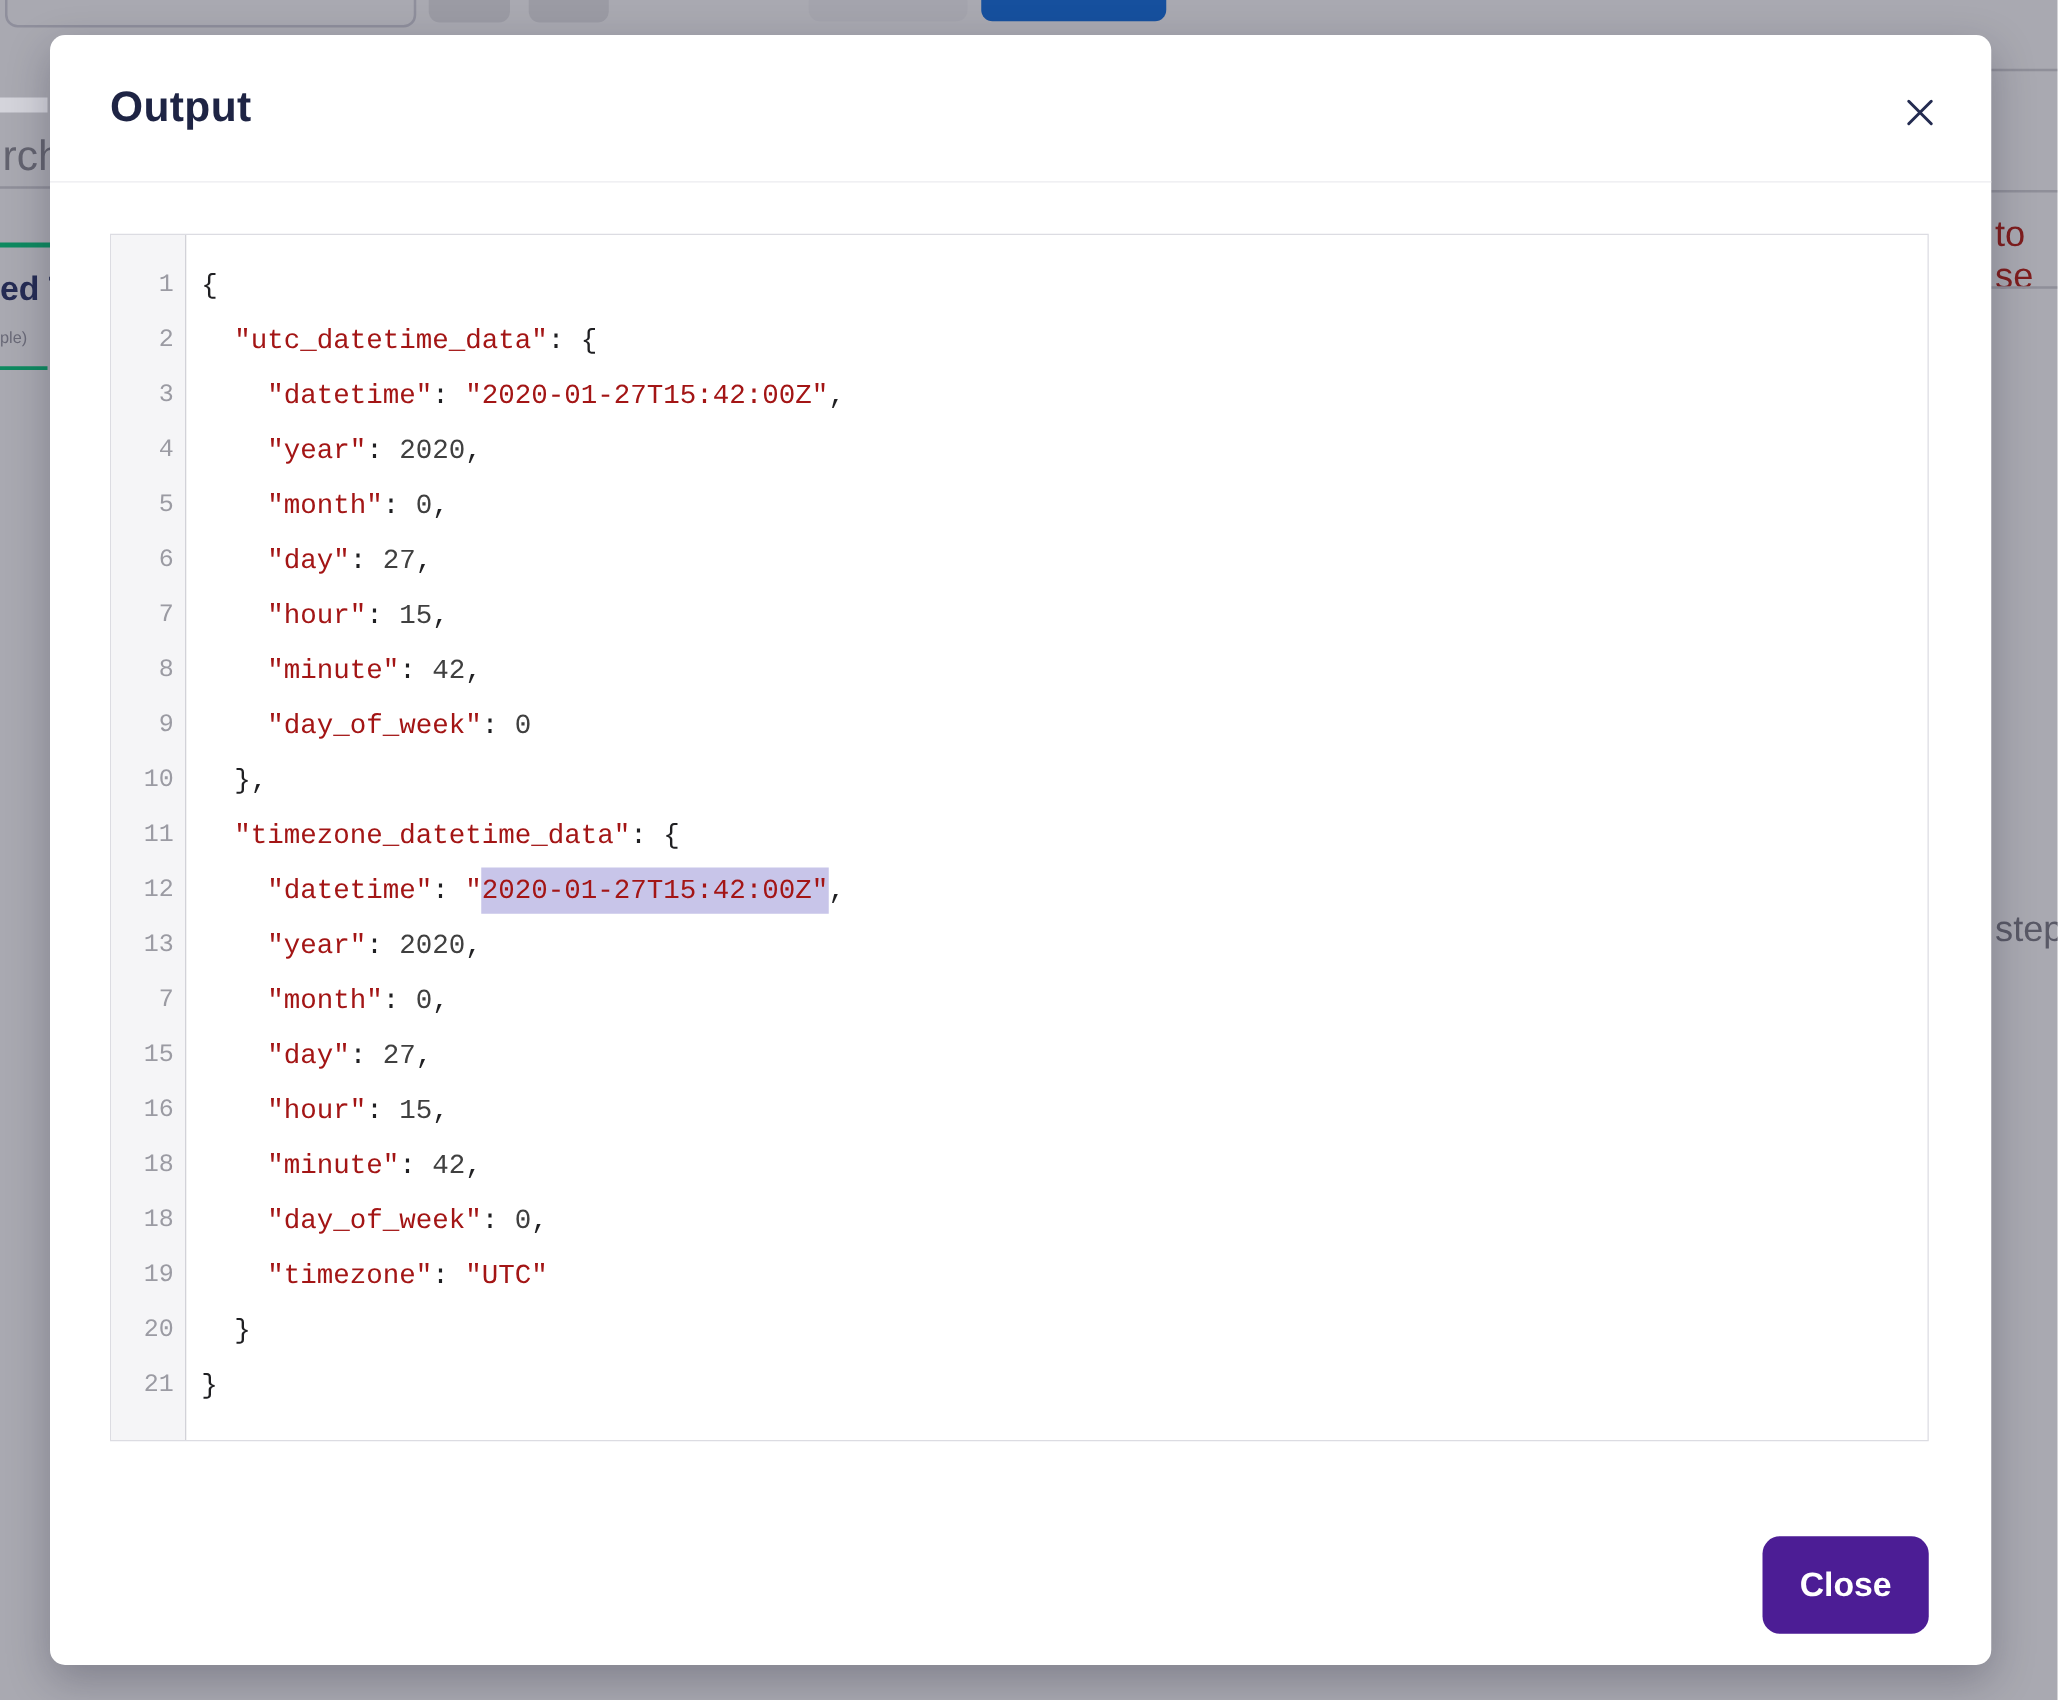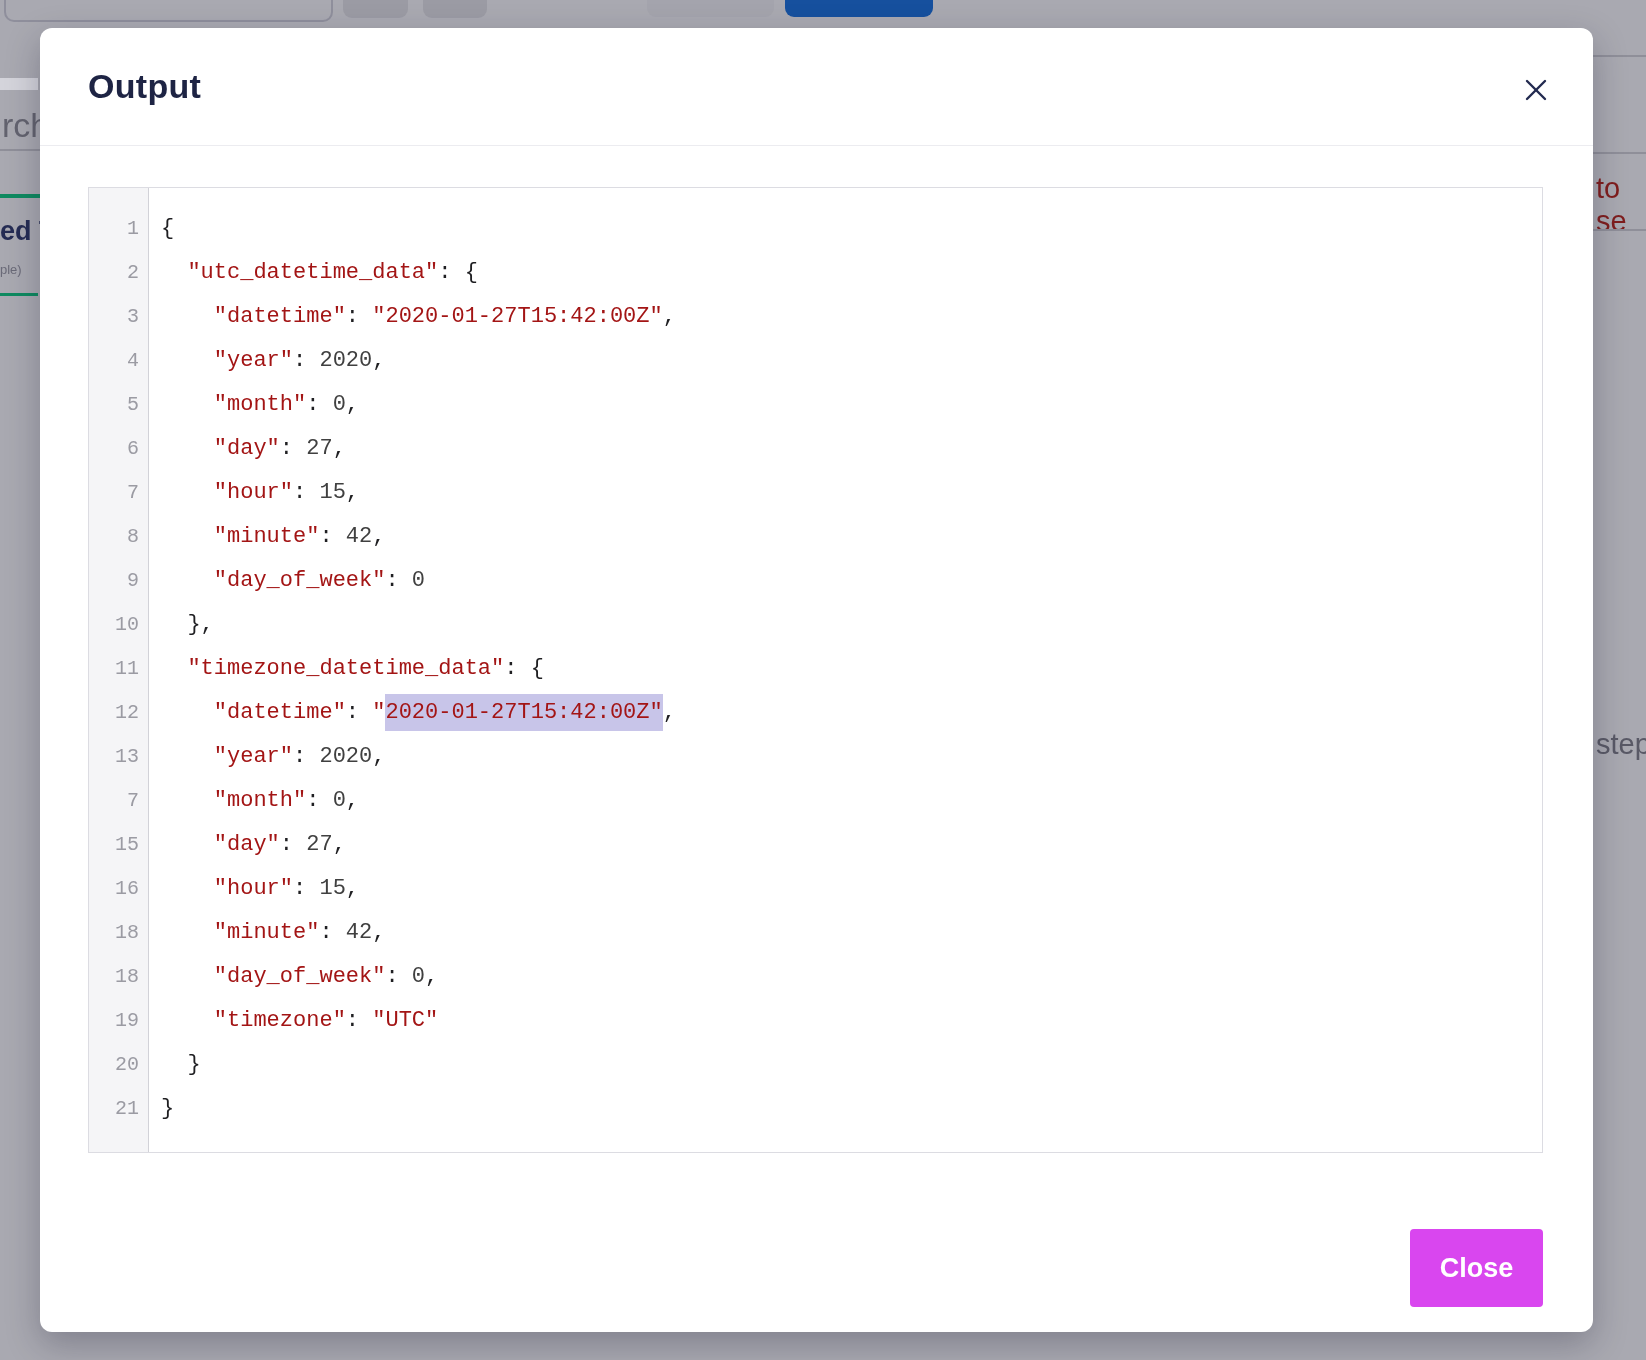--- a/index.html
+++ b/index.html
@@ -67,21 +67,21 @@
   .codecol .row{height:44px;white-space:pre;}
   .tok-pun{color:#1f1f22;}
   .tok-key{color:#a31515;}
   .tok-str{color:#a31515;}
   .tok-num{color:#404040;}
   .tok-hl{background:#c8c5e9;padding:6px 0;}
 
   
   .close-btn{
     position:absolute;right:50px;bottom:25px;width:133px;height:78px;
-    background:#d946ef;border:none;border-radius:4px;cursor:pointer;
+    background:#4c1d95;border:none;border-radius:14px;cursor:pointer;
     color:#ffffff;font-family:"Liberation Sans",sans-serif;font-size:27px;font-weight:700;
     display:flex;align-items:center;justify-content:center;
   }
 </style>
 </head>
 <body>
 
 <div class="abs bg-search"></div>
 <div class="abs bg-sq1"></div>
 <div class="abs bg-sq2"></div>

